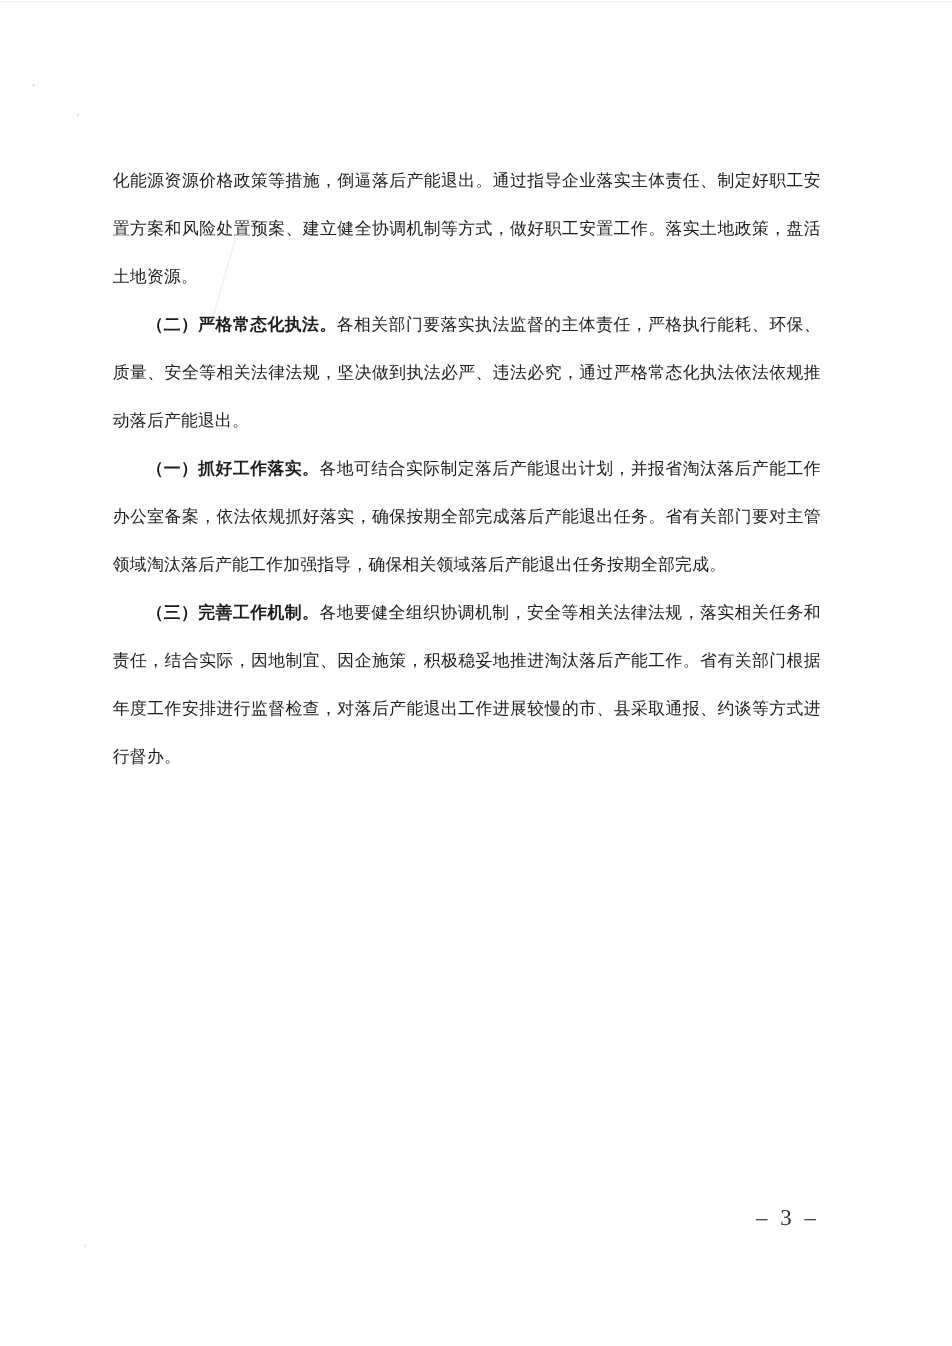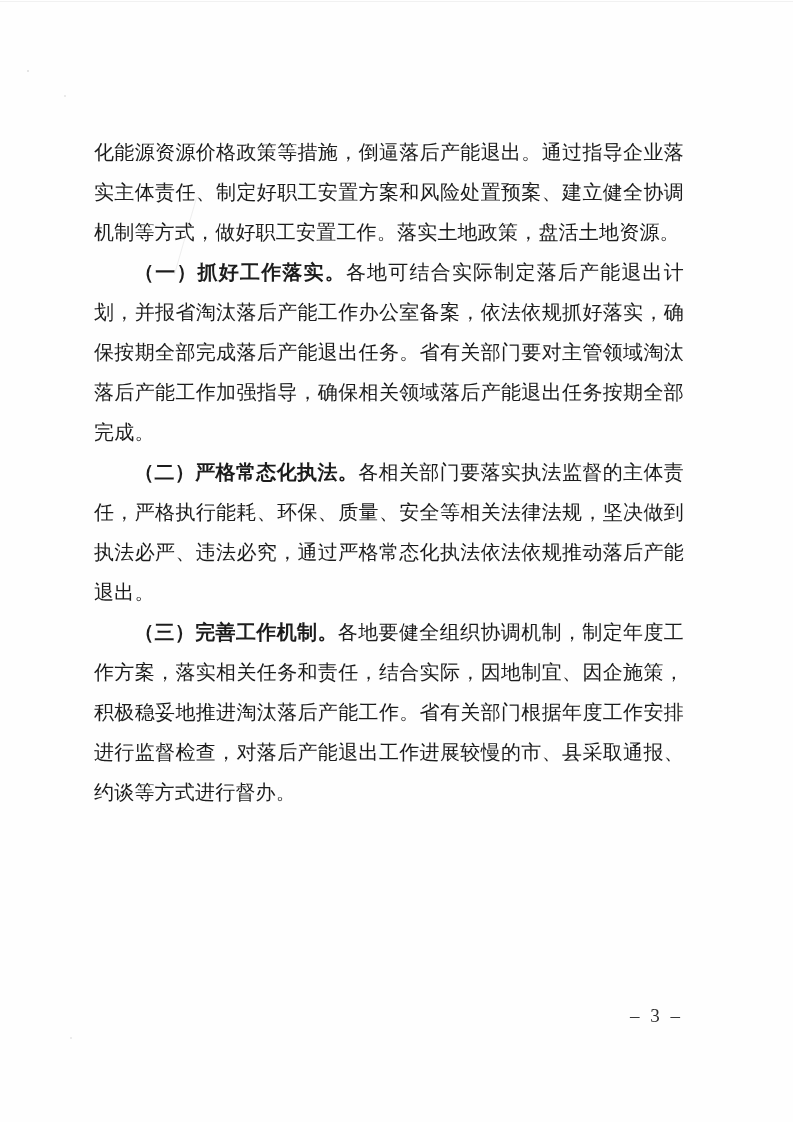--- a/index.html
+++ b/index.html
@@ -31,21 +31,21 @@
     top: 132px;
     width: 590px;
     font-size: 21px;
     line-height: 40px;
     text-align: justify;
     letter-spacing: 0.2px;
   }
   .doc p, .doc h2 {
     margin: 0;
     padding: 0;
-    font-size: 20px;
+    font-size: 14px;
     line-height: 40px;
   }
   .indent {
     text-indent: 2em;
   }
   h2.heading {
     font-weight: bold;
     text-indent: 2em;
   }
   .lead {
@@ -89,24 +89,24 @@
   <div class="speck s2"></div>
   <div class="speck s3"></div>
   <div class="speck s4"></div>
   <div class="scratch"></div>
 
   <main class="doc">
 
     <p class="para">化能源资源价格政策等措施，倒逼落后产能退出。通过指导企业落实主体责任、制定好职工安置方案和风险处置预案、建立健全协调机制等方式，做好职工安置工作。落实土地政策，盘活土地资源。</p>
 
 
+    <p class="para indent"><span class="lead">（二）严格常态化执法。</span><span>各相关部门要落实执法监督的主体责任，严格执行能耗、环保、质量、安全等相关法律法规，坚决做到执法必严、违法必究，通过严格常态化执法依法依规推动落后产能退出。</span></p>
+
     <p class="para indent"><span class="lead">（一）抓好工作落实。</span><span>各地可结合实际制定落后产能退出计划，并报省淘汰落后产能工作办公室备案，依法依规抓好落实，确保按期全部完成落后产能退出任务。省有关部门要对主管领域淘汰落后产能工作加强指导，确保相关领域落后产能退出任务按期全部完成。</span></p>
 
-    <p class="para indent"><span class="lead">（二）严格常态化执法。</span><span>各相关部门要落实执法监督的主体责任，严格执行能耗、环保、质量、安全等相关法律法规，坚决做到执法必严、违法必究，通过严格常态化执法依法依规推动落后产能退出。</span></p>
-
-    <p class="para indent"><span class="lead">（三）完善工作机制。</span><span>各地要健全组织协调机制，制定年度工作方案，落实相关任务和责任，结合实际，因地制宜、因企施策，积极稳妥地推进淘汰落后产能工作。省有关部门根据年度工作安排进行监督检查，对落后产能退出工作进展较慢的市、县采取通报、约谈等方式进行督办。</span></p>
+    <p class="para indent"><span class="lead">（三）完善工作机制。</span><span>各地要健全组织协调机制，安全等相关法律法规，落实相关任务和责任，结合实际，因地制宜、因企施策，积极稳妥地推进淘汰落后产能工作。省有关部门根据年度工作安排进行监督检查，对落后产能退出工作进展较慢的市、县采取通报、约谈等方式进行督办。</span></p>
 
 
   </main>
 
   <div class="page-number">– 3 –</div>
 
 </div>
 
 </body></html>

